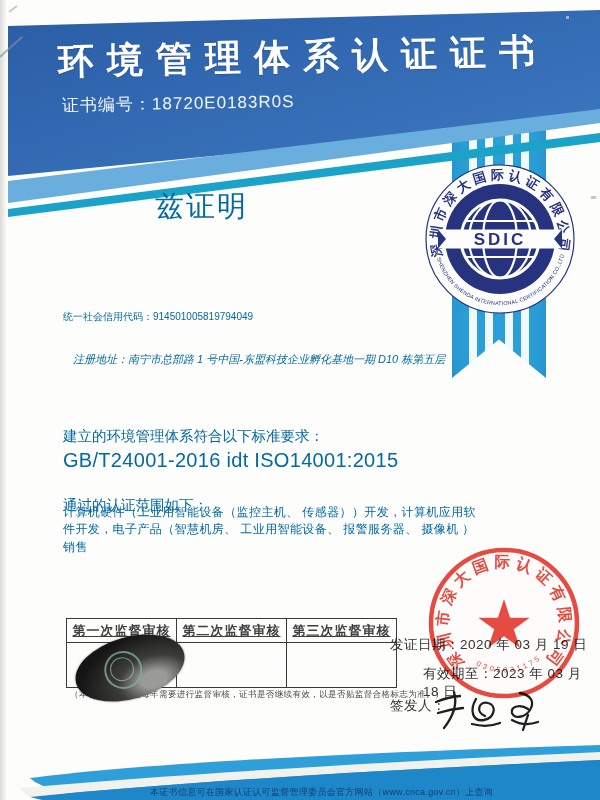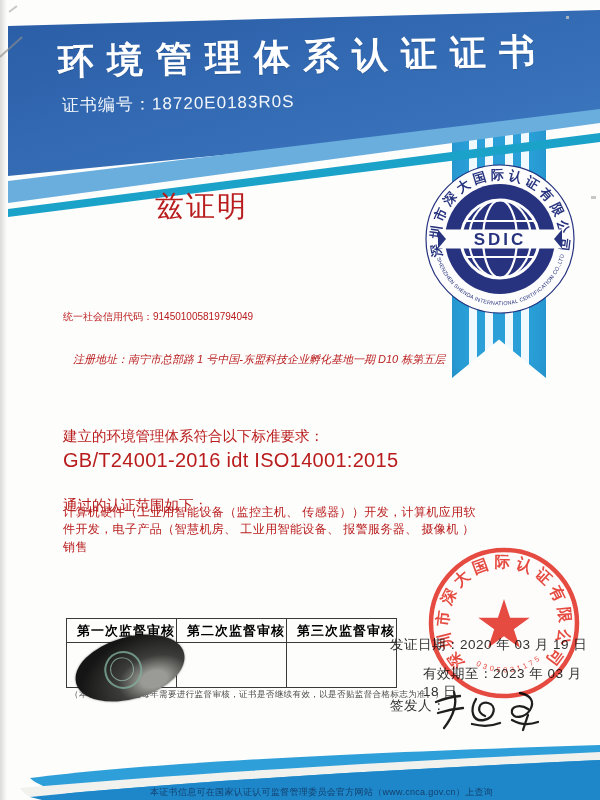--- a/index.html
+++ b/index.html
@@ -14,32 +14,32 @@
               transform:rotate(-1deg);z-index:4;}
   
   .ribbon{left:452px;top:58px;width:94px;height:320px;z-index:2;
     background:linear-gradient(90deg,
       #2a9fd8 0 17px,#f0f9fd 17px 25px,#2a9fd8 25px 33px,#f0f9fd 33px 41px,
       #2a9fd8 41px 53px,#f0f9fd 53px 61px,#2a9fd8 61px 69px,#f0f9fd 69px 77px,#2a9fd8 77px 94px);
     clip-path:polygon(0 0,100% 0,100% 100%,50% 88%,0 100%);
     box-shadow:inset 0 0 18px rgba(0,40,80,.15);}
   .logo-svg{left:424px;top:163px;z-index:5;}
   
-  .t{color:#b91c1c;z-index:4;}
+  .t{color:#0369a1;z-index:4;}
   .certify{left:155px;top:187px;font-size:29px;font-weight:500;letter-spacing:2px;}
   .company{left:63px;top:253px;font-size:21px;font-weight:500;letter-spacing:1px;}
   .credit{left:63px;top:310px;font-size:10px;}
   .address{left:73px;top:351px;width:442px;font-size:11px;line-height:1.6;font-style:italic;}
   .stdintro{left:63px;top:427px;font-size:14.5px;}
   .stdcode{left:63px;top:449px;font-size:20px;letter-spacing:.3px;}
   .scopeintro{left:63px;top:496px;font-size:14.5px;}
   .scopetext{left:63px;top:504px;width:414px;font-size:12px;line-height:1.45;letter-spacing:.4px;}
   
   .audit{left:66px;top:618px;border-collapse:collapse;z-index:4;}
-  .audit td{border:1.6px solid #3a3a3a;width:107px;text-align:right;color:#000000;}
+  .audit td{border:1.6px solid #3a3a3a;width:107px;text-align:center;color:#404040;text-decoration:underline;}
   .audit .hrow td{height:21px;font-size:13px;font-weight:600;letter-spacing:1px;}
   .audit .brow td{height:42px;}
   .note{left:70px;top:689px;font-size:8.5px;color:#4a4a4a;letter-spacing:.4px;z-index:4;}
   
   .sticker{left:74px;top:637px;width:112px;height:62px;border-radius:50%;z-index:6;
     transform:rotate(-16deg);
     background:radial-gradient(ellipse at 68% 78%, #9a9a96 0 12%, #3c3c3a 34%, #151515 70%);
     box-shadow:0 0 2px rgba(0,0,0,.5);}
   .sticker-ring{position:absolute;left:30px;top:12px;width:34px;height:34px;border-radius:50%;
     border:2px solid #7fae9c;opacity:.8;}

